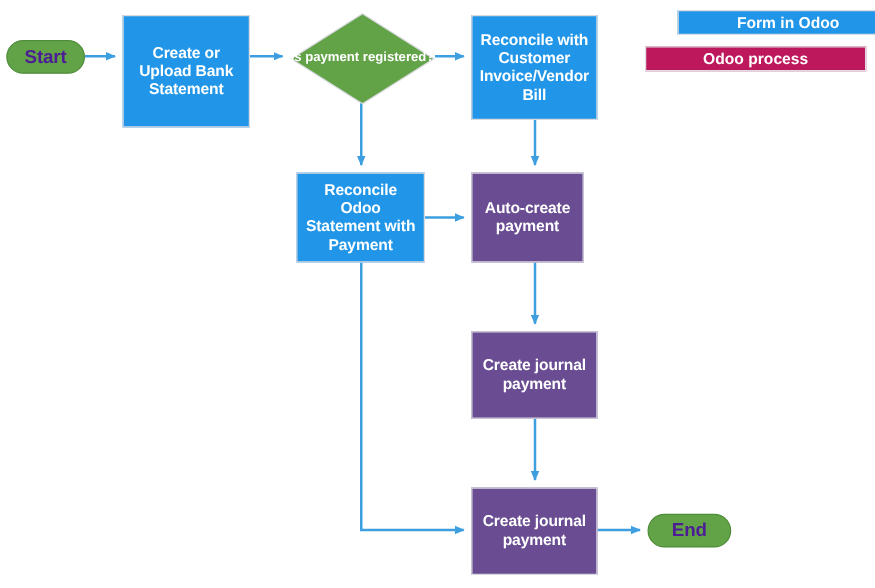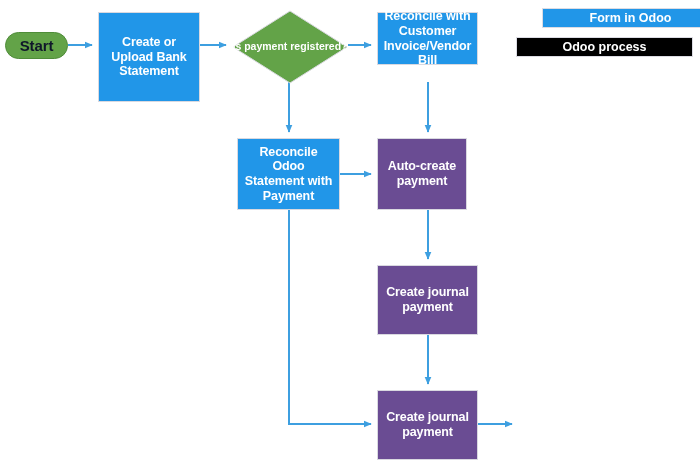--- a/index.html
+++ b/index.html
@@ -33,21 +33,21 @@
     padding: 2px 4px;
   }
   .box-blue  { background: #2196e8; }
   .box-purple{ background: #6a4c93; }
 
   .pill {
     border-radius: 999px;
     background: #63a348;
     border: 1px solid #4f8c39;
     font-size: 15px;
-    color: #0f172a;
+    color: #4c1d95;
     font-weight: bold;
   }
 
   .diamond-wrap {
     position: absolute;
   }
   .diamond-wrap svg { display: block; }
   .diamond-label {
     position: absolute;
     left: 0; top: 0;
@@ -68,21 +68,21 @@
     box-sizing: border-box;
     display: flex;
     align-items: center;
     justify-content: center;
     color: #ffffff;
     font-size: 12.5px;
     font-weight: bold;
     border: 1px solid #dcdce4;
   }
   .legend-blue   { background: #2196e8; }
-  .legend-purple { background: #000000; }
+  .legend-purple { background: #be185d; }
 
   #edges {
     position: absolute;
     left: 0; top: 0;
     width: 700px;
     height: 470px;
     pointer-events: none;
   }
 </style>
 </head>
@@ -126,40 +126,43 @@
     <span>Create or Upload Bank Statement</span>
   </div>
 
   <div class="diamond-wrap" style="left:232px; top:10px; width:116px; height:74px;">
     <svg width="116" height="74" viewBox="0 0 116 74" xmlns="http://www.w3.org/2000/svg">
       <polygon points="58,1 115,37 58,73 1,37" fill="#63a348" stroke="#d9d9e0" stroke-width="1"></polygon>
     </svg>
     <div class="diamond-label">Is payment registered?</div>
   </div>
 
-  <div class="node box box-blue" style="left:377px; top:12px; width:101px; height:53px;justify-content:center;">
+  <div class="node box box-blue" style="left:377px; top:12px; width:101px; height:84px;justify-content:center;">
     <span>Reconcile with Customer Invoice/Vendor Bill</span>
   </div>
 
   <div class="node box box-blue" style="left:237px; top:138px; width:103px; height:72px;">
     <span>Reconcile Odoo Statement with Payment</span>
   </div>
 
   <div class="node box box-purple" style="left:377px; top:138px; width:90px; height:72px;">
     <span>Auto-create payment</span>
   </div>
 
   <div class="node box box-purple" style="left:377px; top:265px; width:101px; height:70px;">
     <span>Create journal payment</span>
   </div>
 
   <div class="node box box-purple" style="left:377px; top:390px; width:101px; height:70px;">
     <span>Create journal payment</span>
   </div>
 
+  <div class="node pill" style="left:518px; top:411px; width:67px; height:27px;">
+    <span>End</span>
+  </div>
 
   <div class="legend-item legend-blue" style="left:542px; top:8px; width:177px; height:20px;">
     <span>Form in Odoo</span>
   </div>
   <div class="legend-item legend-purple" style="left:516px; top:37px; width:177px; height:20px;">
     <span>Odoo process</span>
   </div>
 
 </div>
 

